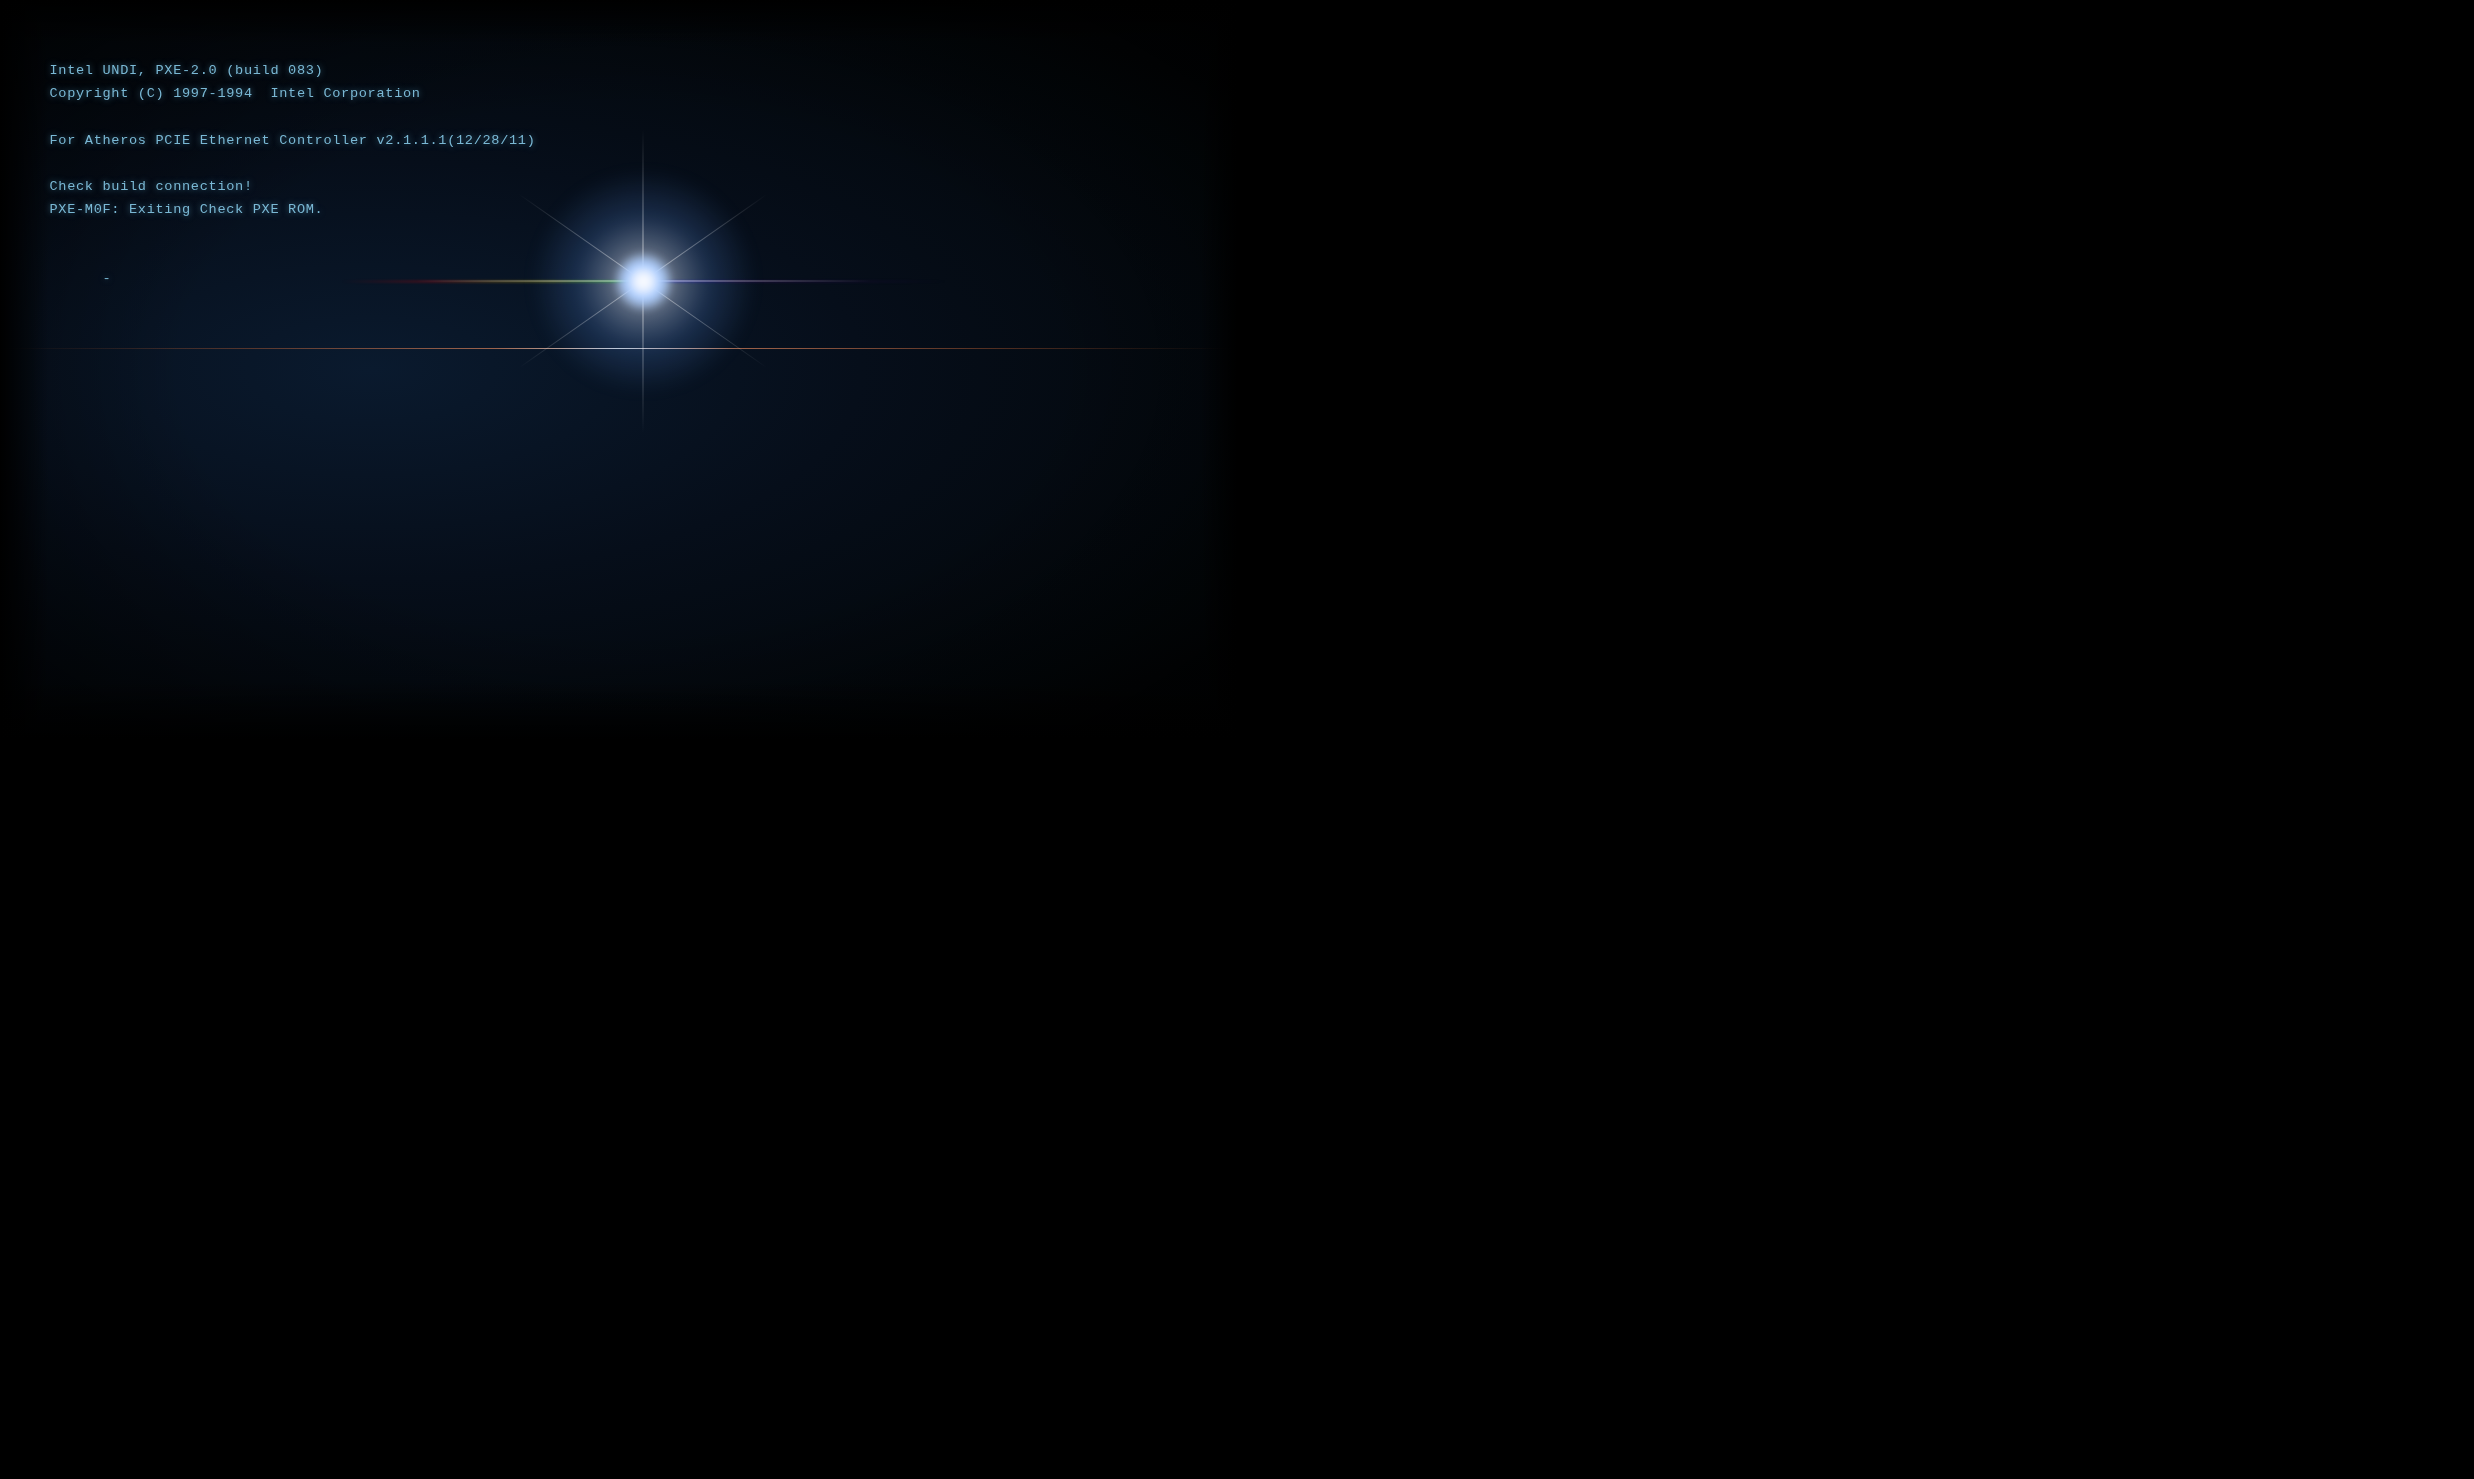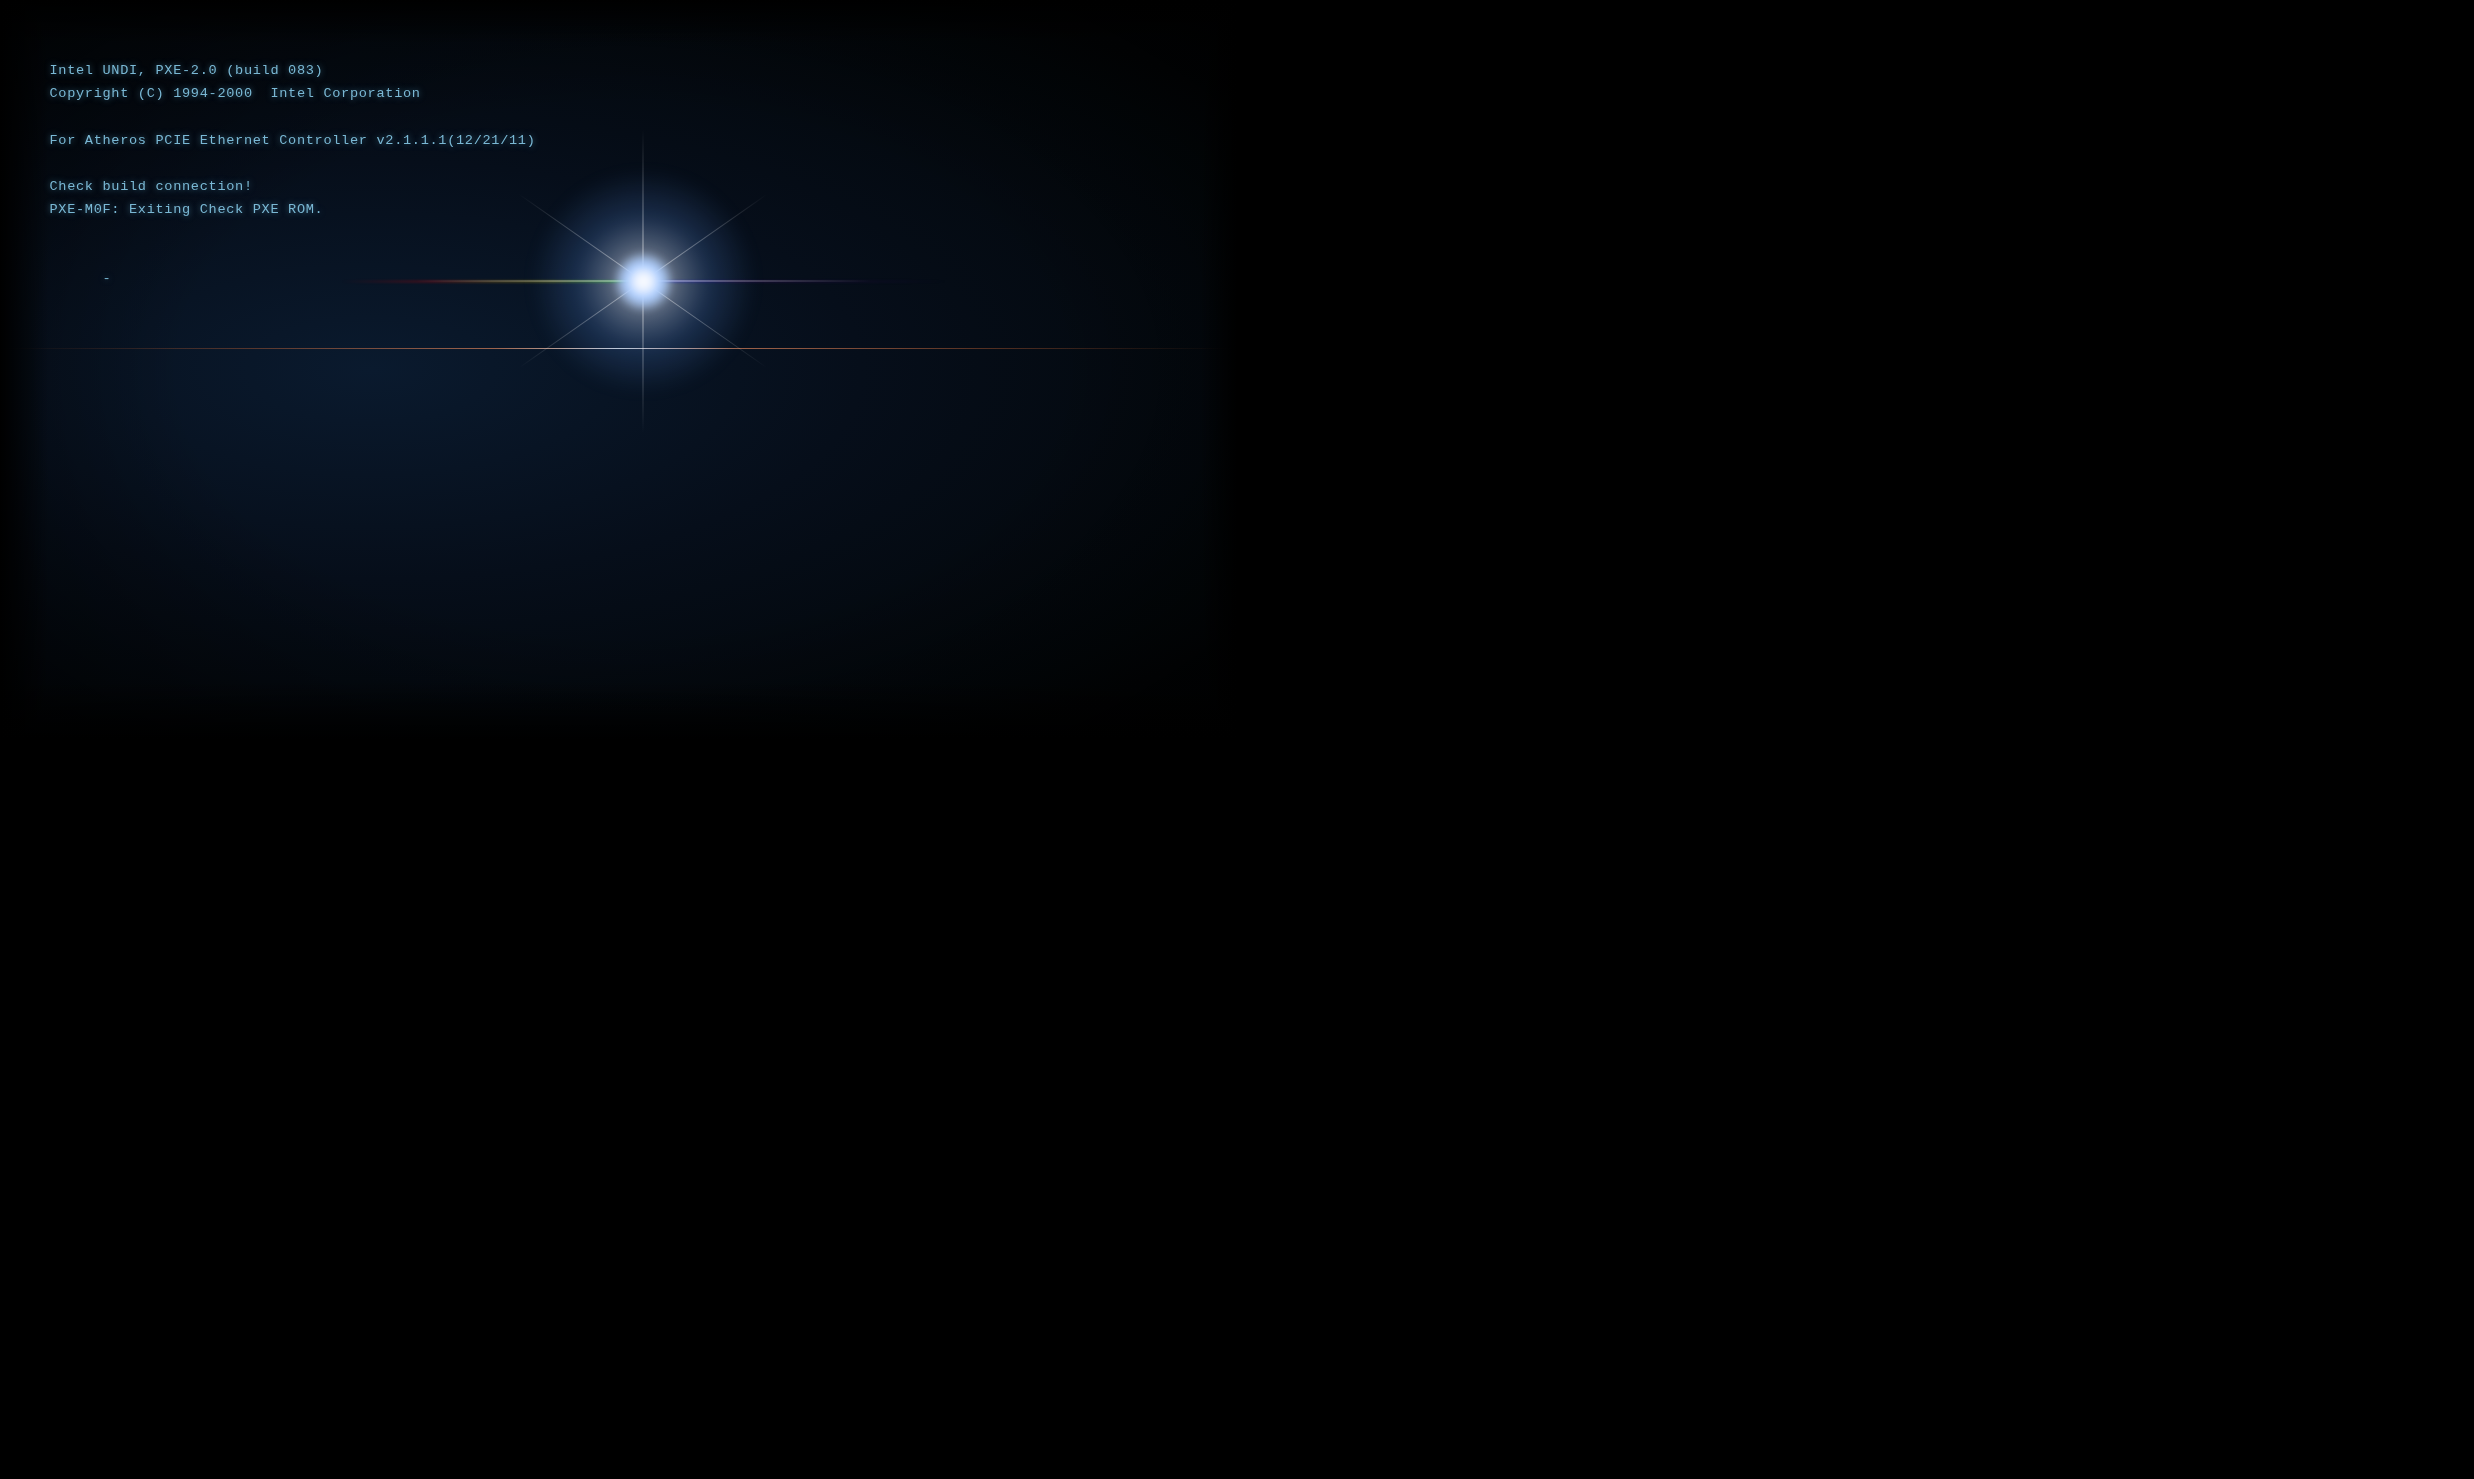--- a/index.html
+++ b/index.html
@@ -233,23 +233,23 @@
     <div class="flare-ray flare-ray-h"></div>
     <div class="flare-ray flare-ray-v"></div>
     <div class="flare-ray flare-ray-d1"></div>
     <div class="flare-ray flare-ray-d2"></div>
     <div class="flare-rainbow"></div>
     <div class="flare-core"></div>
   </div>
 
   <div class="terminal-content">
     <div class="terminal-line">Intel UNDI, PXE-2.0 (build 083)</div>
-    <div class="terminal-line">Copyright (C) 1994-2000  Intel Corporation</div>
+    <div class="terminal-line">Copyright (C) 1997-1994  Intel Corporation</div>
     <div class="terminal-line blank"></div>
-    <div class="terminal-line">For Atheros PCIE Ethernet Controller v2.1.1.1(12/21/11)</div>
+    <div class="terminal-line">For Atheros PCIE Ethernet Controller v2.1.1.1(12/28/11)</div>
     <div class="terminal-line blank"></div>
     <div class="terminal-line">Check build connection!</div>
     <div class="terminal-line">PXE-M0F: Exiting Check PXE ROM.</div>
     <div class="terminal-line blank"></div>
     <div class="terminal-line">
       <span>-</span>
     </div>
   </div>
 
 </div>

